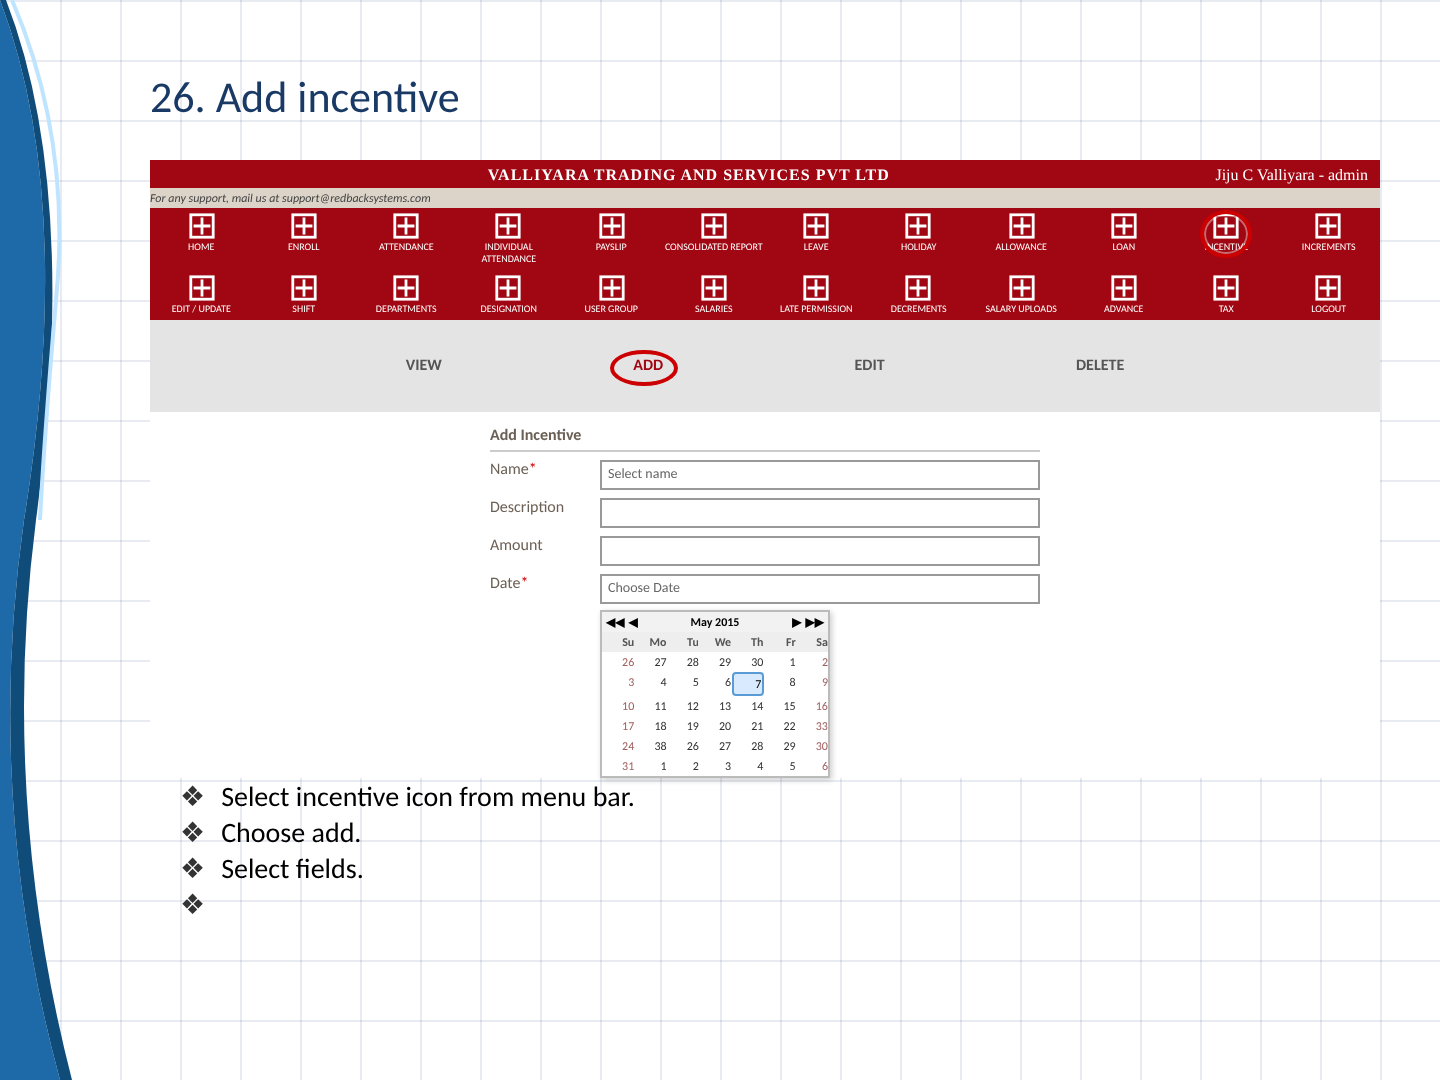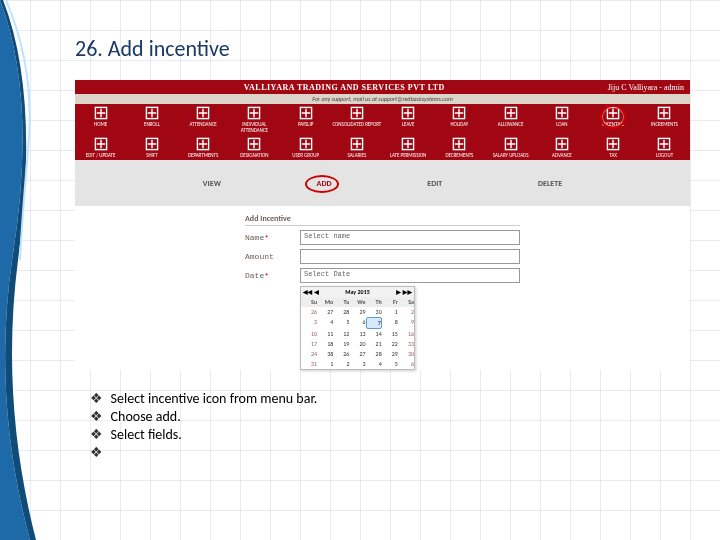--- a/index.html
+++ b/index.html
@@ -30,21 +30,21 @@
     position:absolute; top:80px; left:75px; width:615px; height:290px;
     background:#fff;
   }
   .topbar {
     height:14px; background:#a00712; color:#fff; font-size:8px;
     display:flex; justify-content:space-between; align-items:center;
     padding:0 6px; font-family:"Times New Roman",serif;
   }
   .topbar .center { font-weight:bold; letter-spacing:0.5px; }
   .subbar {
-    height:10px; background:#dcd4c8; font-size:6px; text-align:center;
+    height:10px; background:#dcd4c8; font-size:6px; text-align:left;
     font-style:italic; color:#444; line-height:10px;
   }
   .nav {
     background:#a00712; display:flex; flex-direction:column;
   }
   .nav-row { display:flex; }
   .nav-cell {
     flex:1; color:#fff; text-align:center; padding:2px 0 2px;
     font-size:5px;
   }
@@ -64,21 +64,21 @@
   .actionbar .item { padding:0 8px; }
   .actionbar .add { color:#a00712; position:relative;text-align:right; }
   .actionbar .add::after{
     content:""; position:absolute; top:-3px; left:-4px; width:30px; height:14px;
     border:2px solid #c00; border-radius:50%;
   }
   .formarea {
     background:#fff; padding:5px 170px 0 170px; font-size:8px;
   }
   .form-title { font-weight:bold; color:#6b6055; border-bottom:1px solid #ccc; padding:2px 0; font-size:8px; }
-  .form-row { display:flex; align-items:center; margin-top:4px;font-family:Liberation Mono, monospace; }
+  .form-row { display:flex; margin-top:4px; }
   .form-row .lbl { width:55px; color:#6b6055; font-size:8px; }
   .form-row .lbl .star { color:#c00; }
   .form-row .inp {
     flex:1; height:15px; background:#fff; border:1px solid #999;
     font-size:7px; line-height:11px; padding:0 3px; color:#666;
   }
   .calendar {
     margin-top:3px; margin-left:55px; width:115px; border:1px solid #bbb;
     font-size:6px; background:#fff; box-shadow:1px 1px 3px rgba(0,0,0,0.2);
   }
@@ -232,26 +232,30 @@
     <span class="item">DELETE</span>
   </div>
 
   <div class="formarea">
     <div class="form-title">Add Incentive</div>
     <div class="form-row">
       <div class="lbl"><span>Name</span><span class="star">*</span></div>
       <div class="inp">Select name</div>
     </div>
     <div class="form-row">
+      <div class="lbl">Description</div>
+      <div class="inp"></div>
+    </div>
+    <div class="form-row">
       <div class="lbl">Amount</div>
       <div class="inp"></div>
     </div>
     <div class="form-row">
       <div class="lbl"><span>Date</span><span class="star">*</span></div>
-      <div class="inp">Select Date</div>
+      <div class="inp">Choose Date</div>
     </div>
 
     <div class="calendar">
       <div class="cal-head">
         <span class="arrows">
           <span>◀◀</span>
           <span>◀</span>
         </span>
         <span>May 2015</span>
         <span class="arrows">

